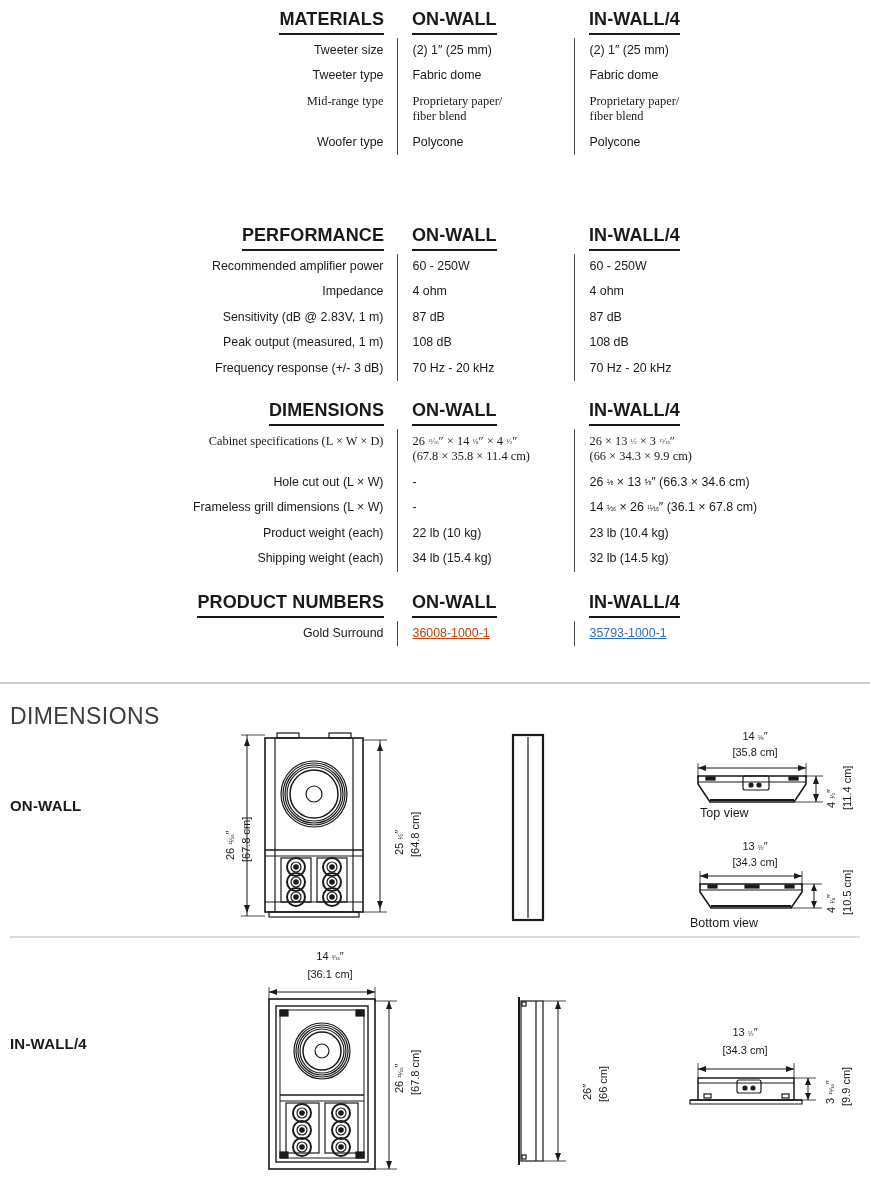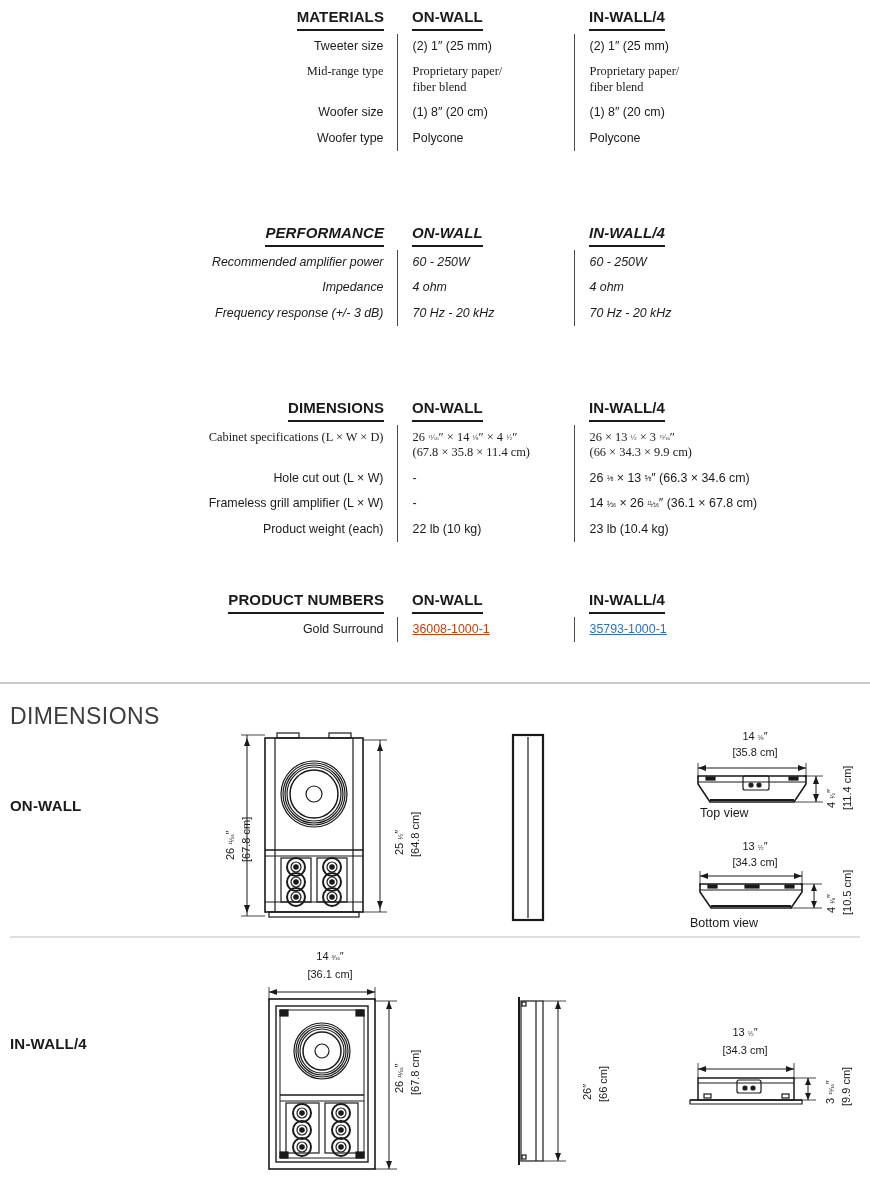--- a/index.html
+++ b/index.html
@@ -27,21 +27,21 @@
     padding: 0;
   }
   .col-label  { width: 397px; text-align: right; padding-right: 13px !important; white-space: nowrap; }
   .col-a      { width: 177px; padding-left: 15px !important; border-left: 1px solid #4a4a4a; }
   .col-b      { width: 296px; padding-left: 15px !important; border-left: 1px solid #4a4a4a; }
   .hdr td { padding-bottom: 3px !important; }
   .hdr .col-a, .hdr .col-b { border-left: none; }
   .hdr-text {
     display: inline-block;
     font-weight: bold;
-    font-size: 15px;
+    font-size: 18px;
     letter-spacing: .1px;
     border-bottom: 2.2px solid #1a1a1a;
     padding-bottom: 2px;
   }
   .row td { padding-top: 5px !important; padding-bottom: 5px !important; }
   .row-tall td { padding-top: 5px !important; padding-bottom: 5px !important; font-family: Liberation Serif, serif; }
 
   .prodlink {
     color: #2f6fba;
     text-decoration: underline;
@@ -123,56 +123,66 @@
         <tr class="hdr">
       <td class="col-label"><span class="hdr-text">MATERIALS</span></td>
       <td class="col-a"><span class="hdr-text">ON-WALL</span></td>
       <td class="col-b"><span class="hdr-text">IN-WALL/4</span></td>
     </tr>
     <tr class="row">
       <td class="col-label">Tweeter size</td>
       <td class="col-a">(2) 1″ (25 mm)</td>
       <td class="col-b">(2) 1″ (25 mm)</td>
     </tr>
+    <tr class="row">
+      <td class="col-label">Tweeter type</td>
+      <td class="col-a">Fabric dome</td>
+      <td class="col-b">Fabric dome</td>
+    </tr>
     <tr class="row row-tall">
       <td class="col-label">Mid-range type</td>
       <td class="col-a" style="white-space:pre-line">Proprietary paper/
 fiber blend</td>
       <td class="col-b" style="white-space:pre-line">Proprietary paper/
 fiber blend</td>
     </tr>
     <tr class="row">
-      <td class="col-label">Woofer size</td>
-      <td class="col-a">(1) 8″ (20 cm)</td>
-      <td class="col-b">(1) 8″ (20 cm)</td>
-    </tr>
-    <tr class="row">
       <td class="col-label">Woofer type</td>
       <td class="col-a">Polycone</td>
       <td class="col-b">Polycone</td>
     </tr>
   </tbody>
     </table>
 
-  <table class="spec-table" style="top:224px;font-style:italic;">
+  <table class="spec-table" style="top:224px;">
     <tbody>
         <tr class="hdr">
       <td class="col-label"><span class="hdr-text">PERFORMANCE</span></td>
       <td class="col-a"><span class="hdr-text">ON-WALL</span></td>
       <td class="col-b"><span class="hdr-text">IN-WALL/4</span></td>
     </tr>
     <tr class="row">
       <td class="col-label">Recommended  amplifier power</td>
       <td class="col-a">60 - 250W</td>
       <td class="col-b">60 - 250W</td>
     </tr>
     <tr class="row">
       <td class="col-label">Impedance</td>
       <td class="col-a">4 ohm</td>
       <td class="col-b">4 ohm</td>
+    </tr>
+    <tr class="row">
+      <td class="col-label">Sensitivity  (dB @ 2.83V, 1 m)</td>
+      <td class="col-a">87 dB</td>
+      <td class="col-b">87 dB</td>
+    </tr>
+    <tr class="row">
+      <td class="col-label">Peak output (measured, 1 m)</td>
+      <td class="col-a">108 dB</td>
+      <td class="col-b">108 dB</td>
     </tr>
     <tr class="row">
       <td class="col-label">Frequency response (+/- 3 dB)</td>
       <td class="col-a">70 Hz - 20 kHz</td>
       <td class="col-b">70 Hz - 20 kHz</td>
     </tr>
   </tbody>
     </table>
 
   <table class="spec-table" style="top:399px;">
@@ -186,28 +196,33 @@
       <td class="col-label">Cabinet specifications (L × W × D)</td>
       <td class="col-a" style="white-space:pre-line">26 <span class="frac"><sup class="fr">11</sup>⁄<sub class="fr">16</sub></span>″ × 14 <span class="frac"><sup class="fr">1</sup>⁄<sub class="fr">8</sub></span>″ × 4 <span class="frac"><sup class="fr">1</sup>⁄<sub class="fr">2</sub></span>″<br>(67.8 × 35.8 × 11.4 cm)</td>
       <td class="col-b" style="white-space:pre-line">26 × 13 <span class="frac"><sup class="fr">1</sup>⁄<sub class="fr">2</sub></span> × 3 <span class="frac"><sup class="fr">15</sup>⁄<sub class="fr">16</sub></span>″<br>(66 × 34.3 × 9.9 cm)</td>
     </tr>
     <tr class="row">
       <td class="col-label">Hole cut out (L × W)</td>
       <td class="col-a">-</td>
       <td class="col-b">26 <span class="frac"><sup class="fr">1</sup>⁄<sub class="fr">8</sub></span> × 13 <span class="frac"><sup class="fr">5</sup>⁄<sub class="fr">8</sub></span>″ (66.3 × 34.6 cm)</td>
     </tr>
     <tr class="row">
-      <td class="col-label">Frameless grill amplifier (L × W)</td>
+      <td class="col-label">Frameless grill dimensions (L × W)</td>
       <td class="col-a">-</td>
       <td class="col-b">14 <span class="frac"><sup class="fr">3</sup>⁄<sub class="fr">16</sub></span> × 26 <span class="frac"><sup class="fr">11</sup>⁄<sub class="fr">16</sub></span>″ (36.1 × 67.8 cm)</td>
     </tr>
     <tr class="row">
       <td class="col-label">Product weight (each)</td>
       <td class="col-a">22 lb (10 kg)</td>
       <td class="col-b">23 lb (10.4 kg)</td>
+    </tr>
+    <tr class="row">
+      <td class="col-label">Shipping weight (each)</td>
+      <td class="col-a">34 lb (15.4 kg)</td>
+      <td class="col-b">32 lb (14.5 kg)</td>
     </tr>
   </tbody>
     </table>
 
   <table class="spec-table" style="top:591px;">
     <tbody>
         <tr class="hdr">
       <td class="col-label"><span class="hdr-text">PRODUCT NUMBERS</span></td>
       <td class="col-a"><span class="hdr-text">ON-WALL</span></td>
       <td class="col-b"><span class="hdr-text">IN-WALL/4</span></td>

